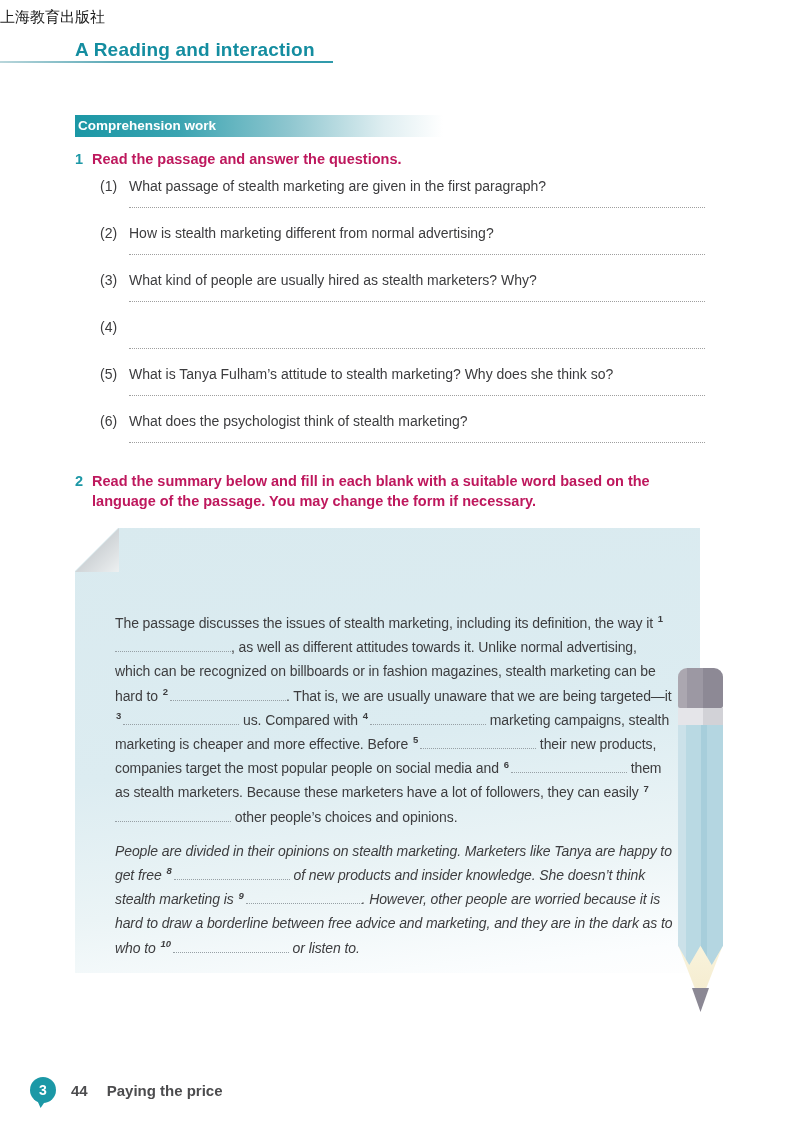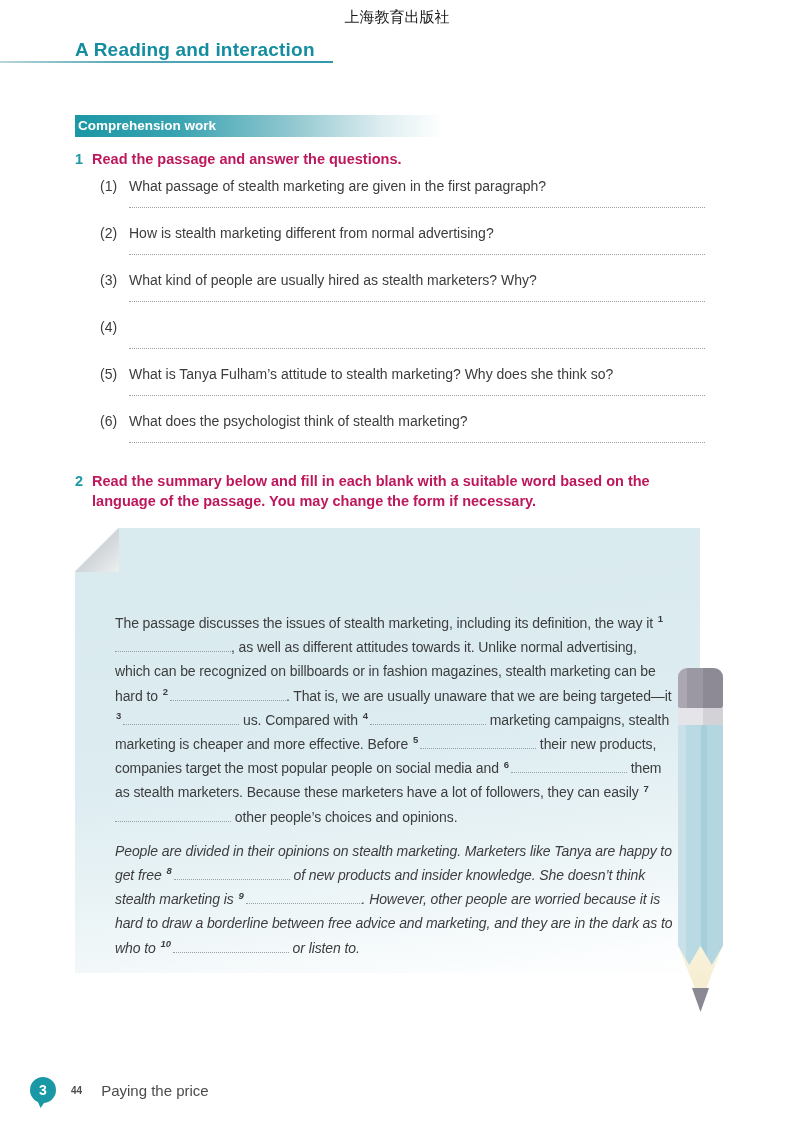--- a/index.html
+++ b/index.html
@@ -9,21 +9,21 @@
     background:#ffffff;
     font-family:"Liberation Sans", sans-serif;
     overflow:hidden;
     color:#3c3c3e;
   }
   .page { position:relative; width:794px; height:1123px; }
 
   
   .publisher {
     padding-top:8px;
-    text-align:center;
+    text-align:left;
     font-size:15px;
     color:#1c1c1c;
     font-family:"DejaVu Sans", sans-serif;
   }
 
   
   .title-row { position:relative; margin-top:13px; height:22px; }
   .section-title {
     margin-left:75px;
     font-size:19px;
@@ -157,22 +157,22 @@
     font-weight:bold;
     font-size:14px;
     display:flex; align-items:center; justify-content:center;
   }
   .badge-tail {
     position:absolute; bottom:-5px; left:7px;
     width:9px; height:8px;
     background:#1b98a6;
     clip-path:polygon(0 0, 100% 0, 40% 100%);
   }
-  .page-num { margin-left:15px; font-size:10px; font-weight:bold; color:#4c4c4e; }
-  .unit-title { margin-left:19px; font-size:15px; font-weight:normal; color:#4c4c4e; }
+  .page-num { margin-left:15px; font-size:15px; font-weight:bold; color:#4c4c4e; }
+  .unit-title { margin-left:19px; font-size:15px; font-weight:bold; color:#4c4c4e; }
 </style>
 </head>
 <body>
 
 <div class="page">
 
   <div class="publisher">上海教育出版社</div>
 
   <div class="title-row">
     <h1 class="section-title">A  Reading and interaction</h1>

